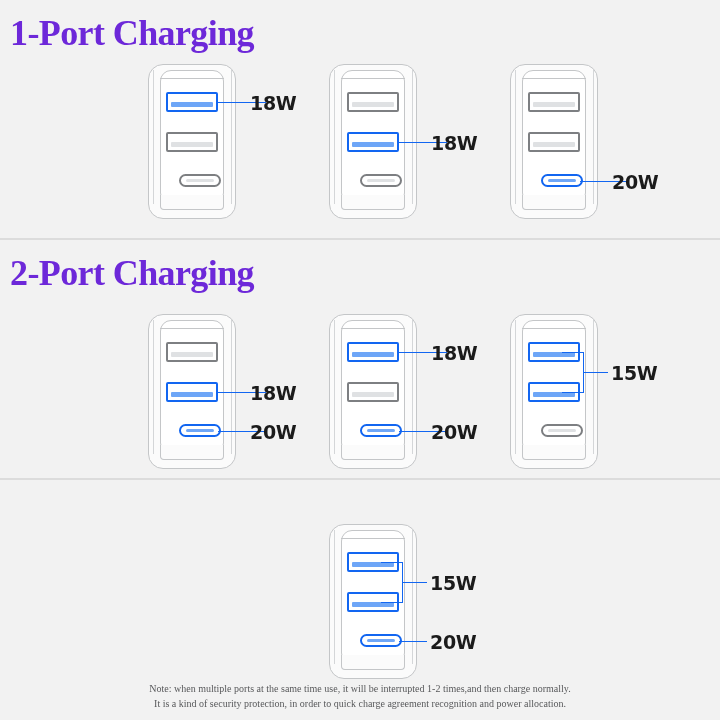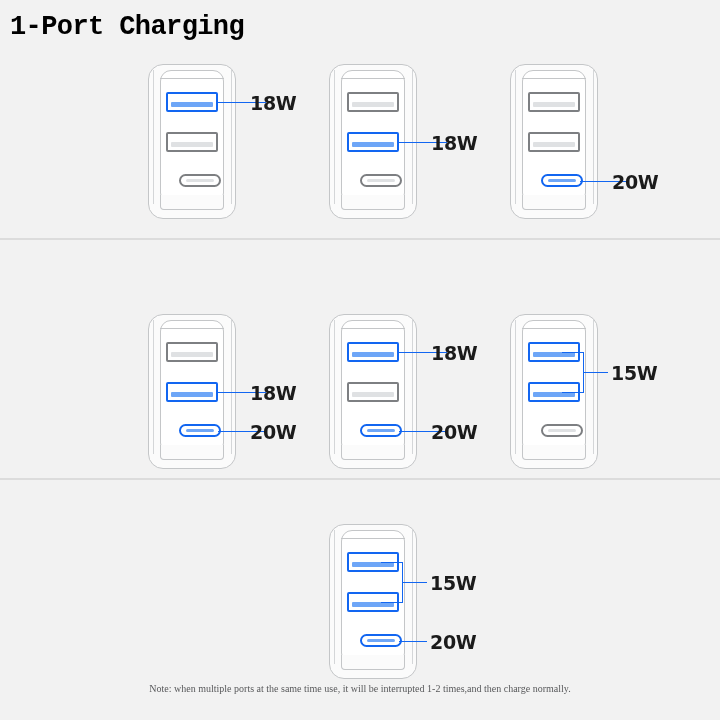--- a/index.html
+++ b/index.html
@@ -29,25 +29,25 @@
   .divider {
     position: absolute; left: 0; width: 720px; height: 2px;
     background: #dcdcdc;
   }
   .divider.d1 { top: 238px; }
   .divider.d2 { top: 478px; }
 
   .section-title {
     position: absolute;
     left: 10px; top: 12px;
-    font-size: 27px;
+    font-size: 36px;
     font-weight: 700;
     letter-spacing: -0.6px;
-    color: #000000;
-    font-family: Liberation Mono, monospace;
+    color: #6d28d9;
+    font-family: Liberation Serif, serif;
     white-space: nowrap;
   }
 
   
   .charger {
     position: absolute;
     width: 88px; height: 155px;
   }
   
   .shell {
@@ -245,20 +245,21 @@
           <div class="usbc on"></div>
         </div>
     </div>
     <div class="lead" style="left:580px; top:181px; width:48px;"></div>
     <div class="wlabel" style="left:612px; top:171px;">20W</div>
   </div>
 
   <div class="divider d1"></div>
 
   <div class="section s2">
+    <div class="section-title">2-Port Charging</div>
 
     <div class="charger" style="left:148px; top:74px;">
       <div class="shell"></div>
       <div class="seam l"></div>
       <div class="seam r"></div>
       <div class="panel"></div>
       <div class="lip-top"></div>
       <div class="lip-bottom"></div>
       <div class="port slot-1">
           <div class="usba"></div>
@@ -349,15 +350,16 @@
     <div class="vbar" style="left:402px; top:82px; height:41px;"></div>
     <div class="lead" style="left:402px; top:102px; width:25px;"></div>
     <div class="wlabel" style="left:430px; top:92px;">15W</div>
 
     <div class="lead" style="left:399px; top:161px; width:28px;"></div>
     <div class="wlabel" style="left:430px; top:151px;">20W</div>
   </div>
 
   <div class="note">
     <div>Note: when multiple ports at the same time use, it will be interrupted 1-2 times,and then charge normally.</div>
+    <div>It is a kind of security protection, in order to quick charge agreement recognition and power allocation.</div>
   </div>
 
 </div>
 
 </body></html>

